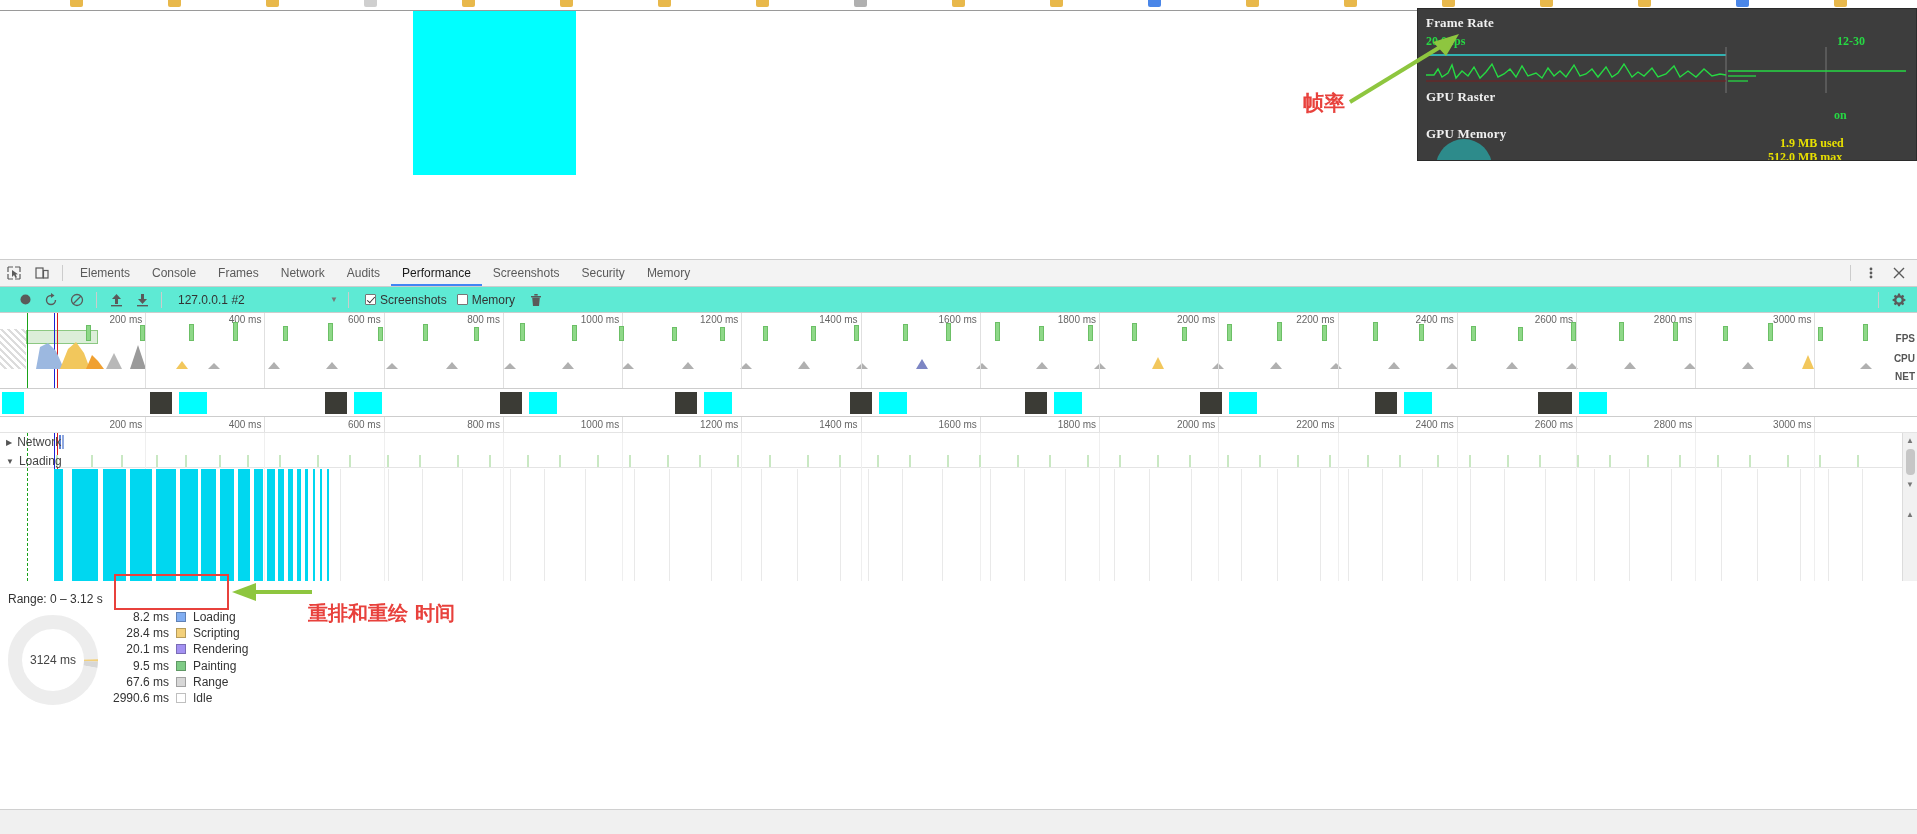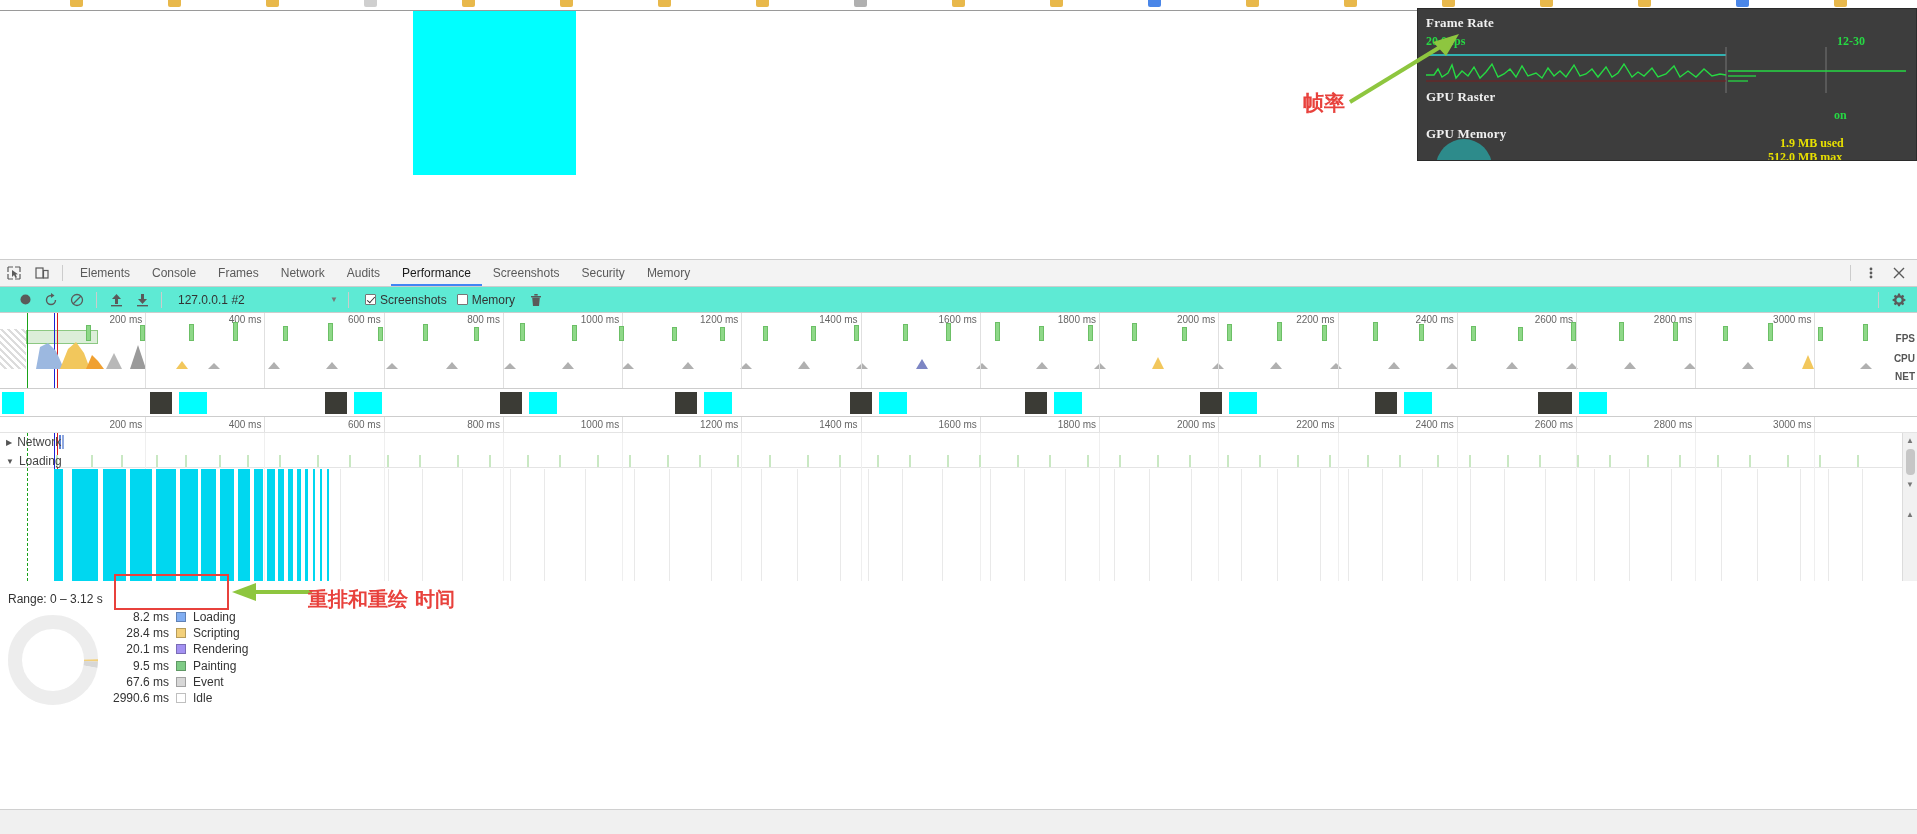--- a/index.html
+++ b/index.html
@@ -761,20 +761,21 @@
 
     <div class="summary">
       <div class="range-text">Range: 0 – 3.12 s</div>
       <svg class="donut" viewBox="0 0 90 90">
         <circle cx="45" cy="45" r="38" fill="none" stroke="#fafafa" stroke-width="14"></circle>
         <circle cx="45" cy="45" r="38" fill="none" stroke="#f3d07a" stroke-width="14" stroke-dasharray="2.2 236.6" stroke-dashoffset="-58.8" transform="rotate(-90 45 45)"></circle>
         <circle cx="45" cy="45" r="38" fill="none" stroke="#d7d7d7" stroke-width="14" stroke-dasharray="5.3 233.5" stroke-dashoffset="-61.0" transform="rotate(-90 45 45)"></circle>
         <circle cx="45" cy="45" r="38" fill="none" stroke="#ededed" stroke-width="14" stroke-dasharray="231.5 7.3" stroke-dashoffset="-66.3" transform="rotate(-90 45 45)"></circle>
         <circle cx="45" cy="45" r="30" fill="#ffffff"></circle>
       </svg>
+      <div class="donut-center">3124 ms</div>
 
       <div class="legend">
         <div class="lg-row">
           <span class="lg-val">8.2 ms</span>
           <span class="lg-swatch" style="background:#81aef2;"></span>
           <span>Loading</span>
         </div>
         <div class="lg-row">
           <span class="lg-val">28.4 ms</span>
           <span class="lg-swatch" style="background:#f3d07a;"></span>
@@ -786,32 +787,32 @@
           <span>Rendering</span>
         </div>
         <div class="lg-row">
           <span class="lg-val">9.5 ms</span>
           <span class="lg-swatch" style="background:#7fcb86;"></span>
           <span>Painting</span>
         </div>
         <div class="lg-row">
           <span class="lg-val">67.6 ms</span>
           <span class="lg-swatch" style="background:#d7d7d7;"></span>
-          <span>Event</span>
+          <span>Range</span>
         </div>
         <div class="lg-row">
           <span class="lg-val">2990.6 ms</span>
           <span class="lg-swatch" style="background:#ffffff;"></span>
           <span>Idle</span>
         </div>
       </div>
     </div>
   </div>
 
   <div class="red-outline" style="left:114px; top:574px; width:115px; height:36px;"></div>
   <svg class="arrow-svg" style="left:232px; top:578px; width:80px; height:28px;" viewBox="0 0 80 28">
     <line x1="22" y1="14" x2="80" y2="14" stroke="#8ec63f" stroke-width="4"></line>
     <polygon points="0,14 24,5 24,23" fill="#8ec63f"></polygon>
   </svg>
-  <div class="cn-annot" style="left:308px; top:586px; font-size:20px;">重排和重绘  时间</div>
+  <div class="cn-annot" style="left:308px; top:600px; font-size:20px;">重排和重绘  时间</div>
 
   <div class="status-bar"></div>
 </div>
 
 </body></html>

